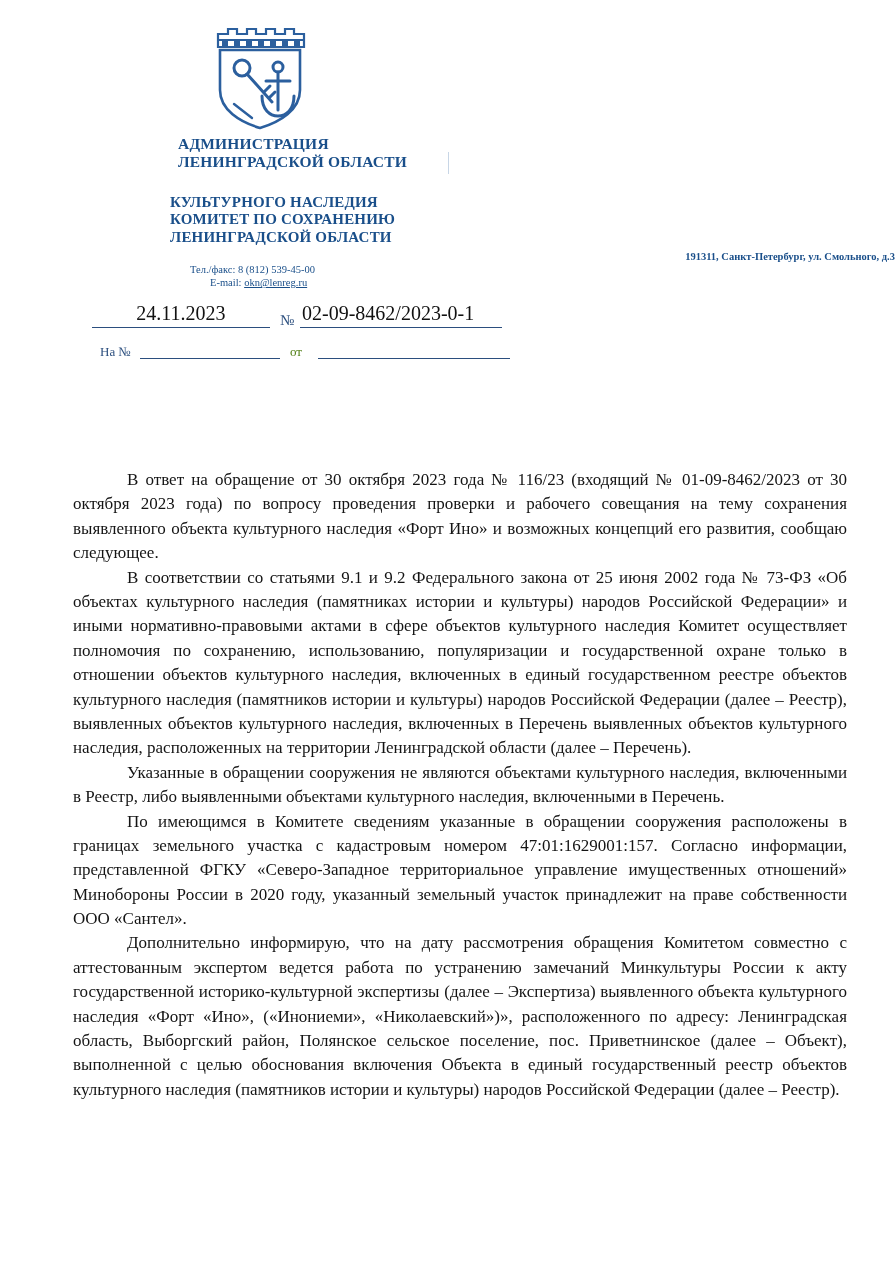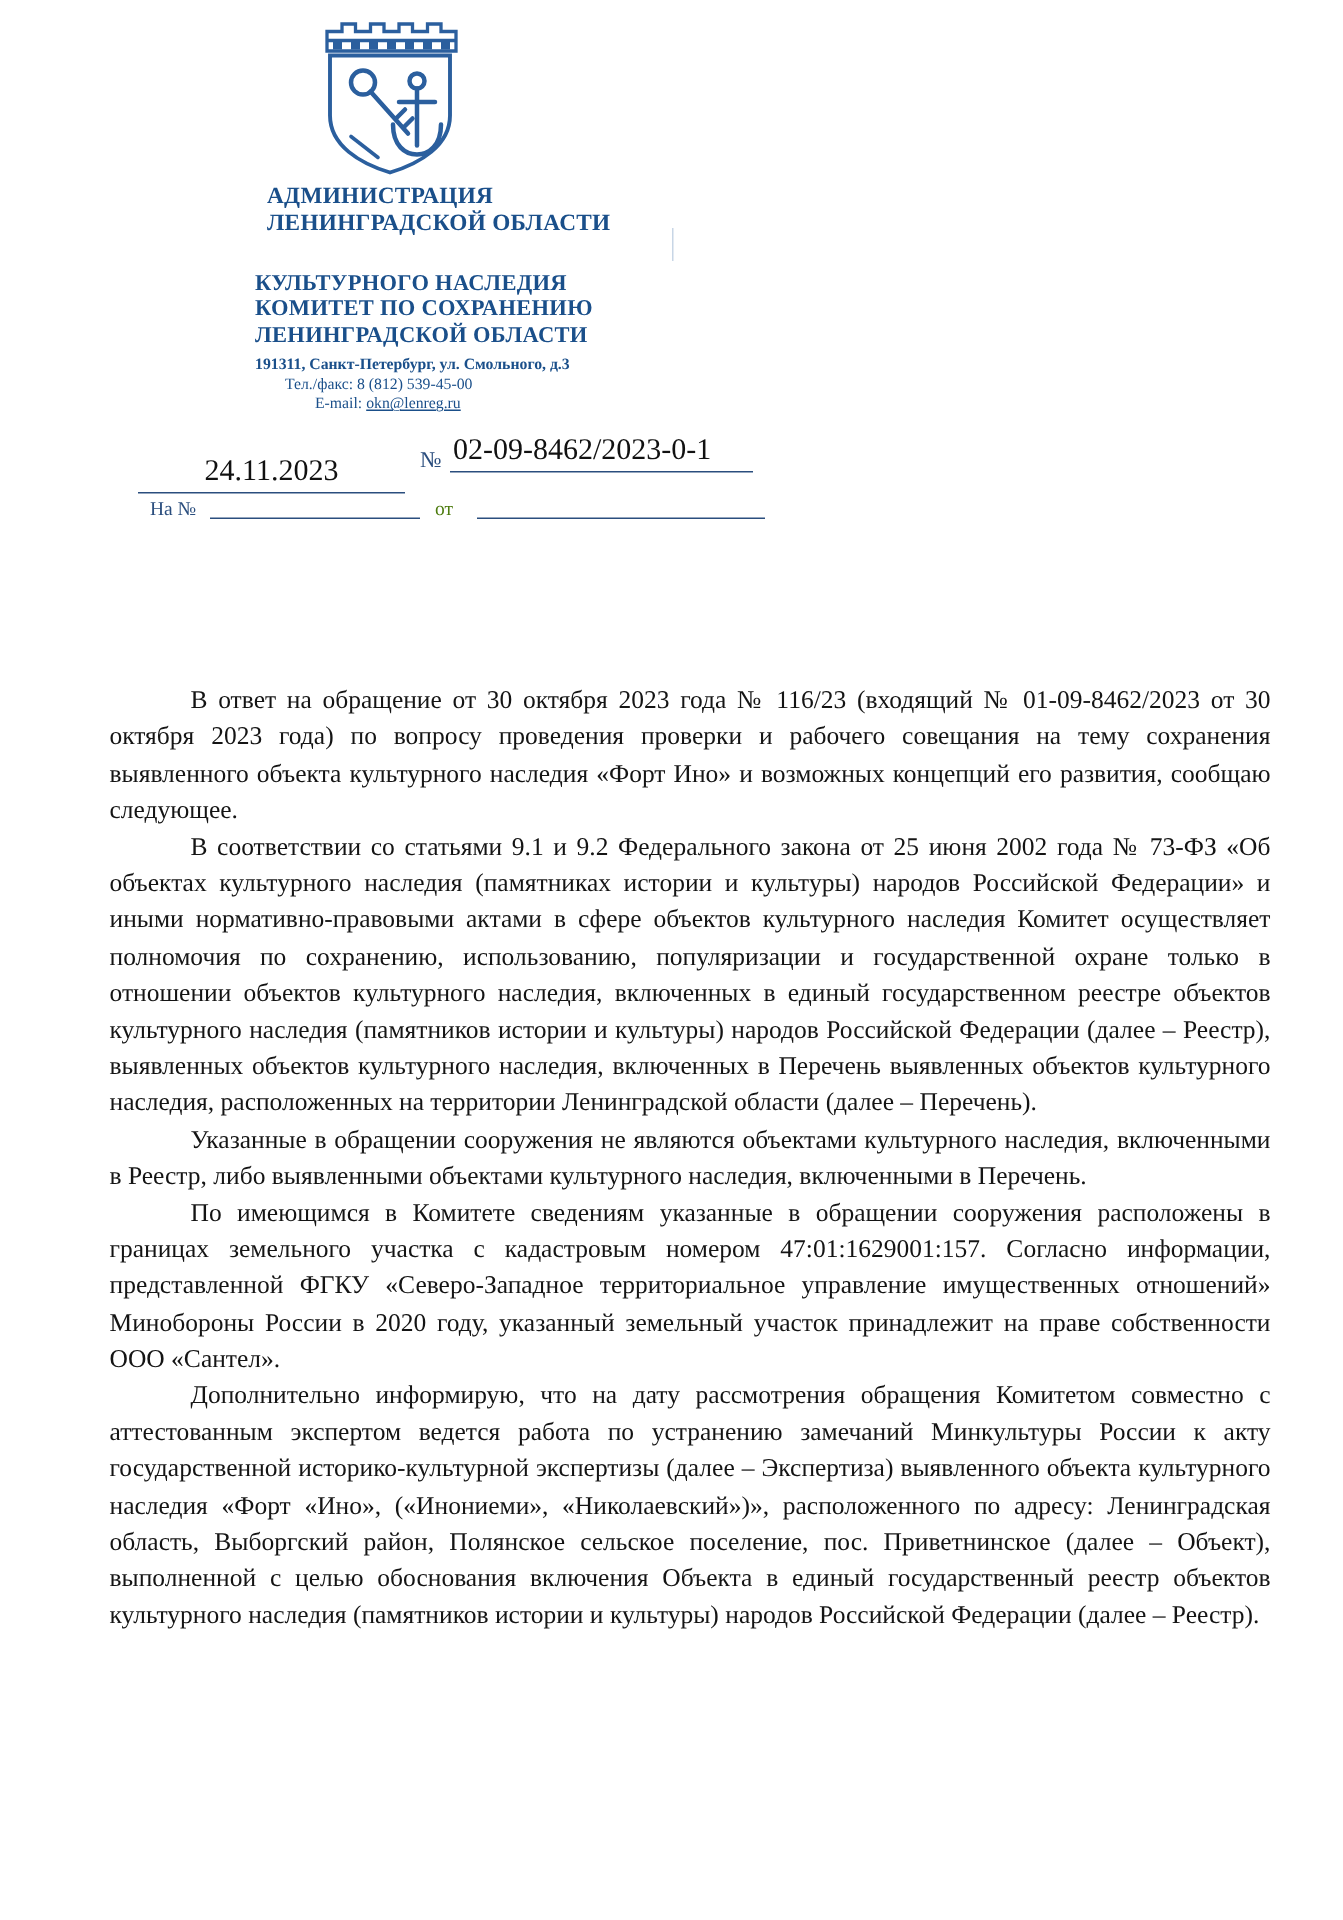--- a/index.html
+++ b/index.html
@@ -17,21 +17,21 @@
   }
   .page {
     position: relative;
     width: 895px;
     height: 1280px;
     box-sizing: border-box;
   }
 
   
   .letterhead {
-    padding-top: 13px;
+    padding-top: 26px;
     padding-left: 150px;
   }
   .emblem-wrap {
     width: 120px;
     margin-left: 50px;
     margin-bottom: 4px;
   }
   .emblem {
     display: block;
   }
@@ -53,20 +53,21 @@
     margin-left: 20px;
     margin-top: 22px;
   }
   .address {
     color: #1a4f8a;
     font-size: 10.5px;
     line-height: 1.25;
     margin-left: 20px;
     margin-top: 3px;
     font-weight: bold;
+    text-align: right;
   }
   .contact {
     color: #1a4f8a;
     font-size: 10.5px;
     line-height: 1.3;
     margin-left: 40px;
     font-weight: normal;
   }
   .email-line {
     color: #1a4f8a;
@@ -84,21 +85,21 @@
     position: relative;
     margin-top: 12px;
     margin-left: 92px;
     width: 430px;
     height: 70px;
     font-family: "Liberation Serif", serif;
   }
   .date-field {
     position: absolute;
     left: 0;
-    top: 14px;
+    top: 0;
     width: 178px;
     font-size: 20px;
     text-align: center;
     border-bottom: 1.5px solid #2b4e7e;
     padding-bottom: 2px;
     color: #111;
   }
   .num-symbol {
     position: absolute;
     left: 188px;

